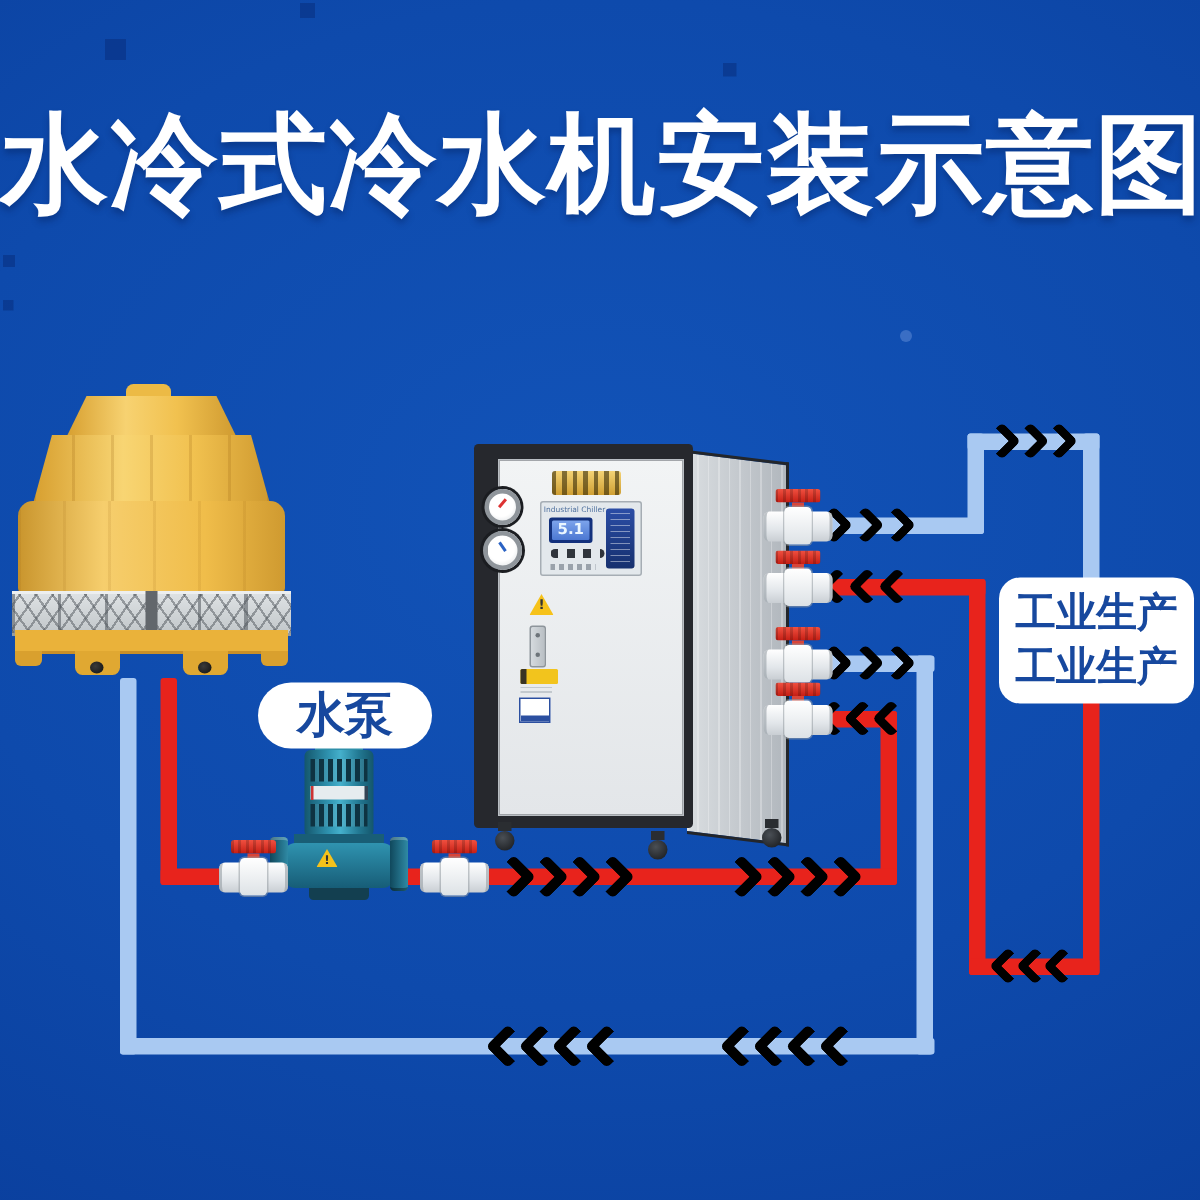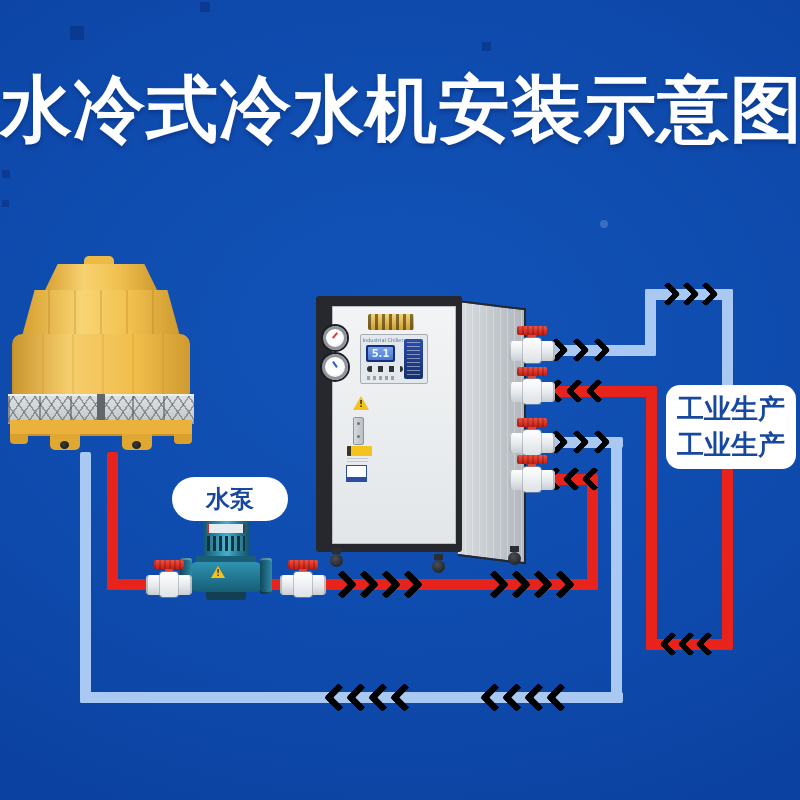--- a/index.html
+++ b/index.html
@@ -335,21 +335,21 @@
       </div>
   </div>
   <div class="valve" style="left:280px;top:560px;">
     <div class="v-handle"></div>
       <div class="v-stem"></div>
     <div class="v-body">
         <div class="v-collar"></div>
       </div>
   </div>
 
-  <div class="pill" style="left:172px;top:477px;width:116px;height:44px;font-size:24px;">
+  <div class="pill" style="left:172px;top:455px;width:116px;height:44px;font-size:32px;">
     <span>水泵</span>
   </div>
   <div class="pill box" style="left:666px;top:385px;width:130px;height:84px;font-size:27px;">
     <span>工业生产</span>
     <span>工业生产</span>
   </div>
 
 </div>
 
 </body></html>

